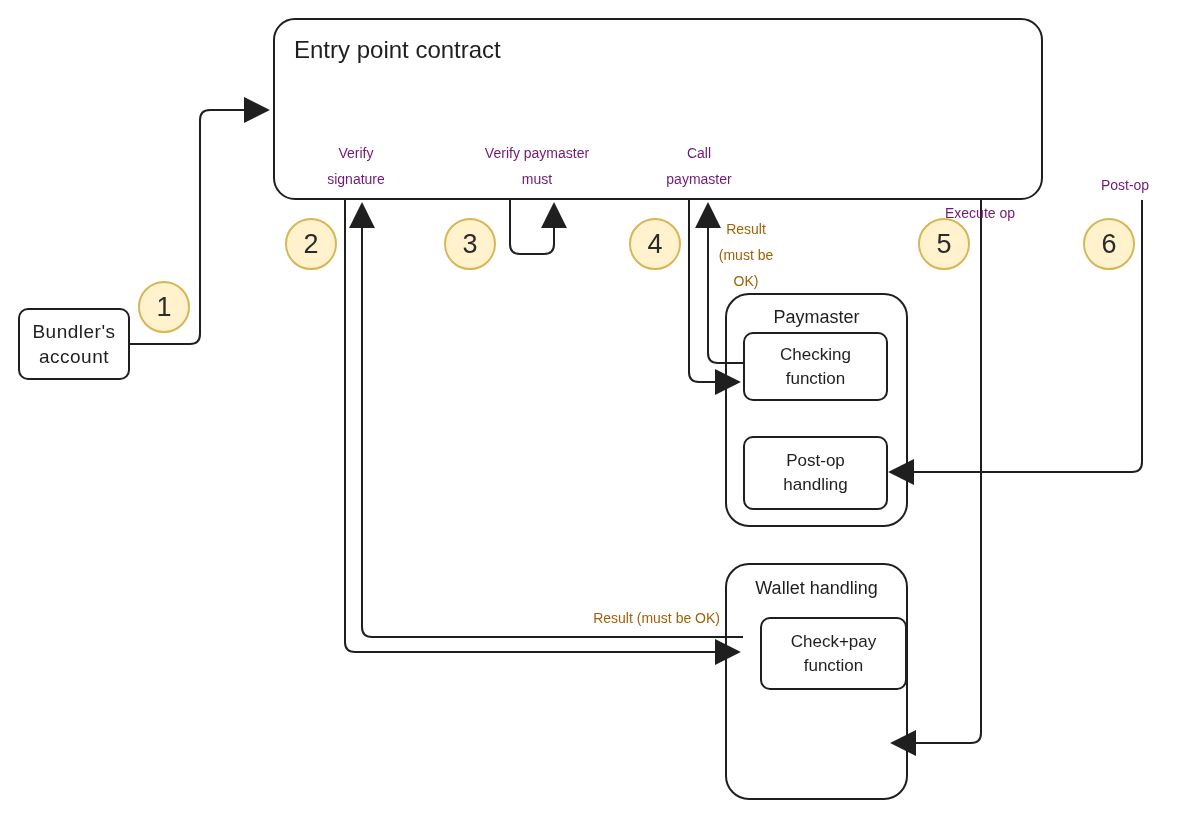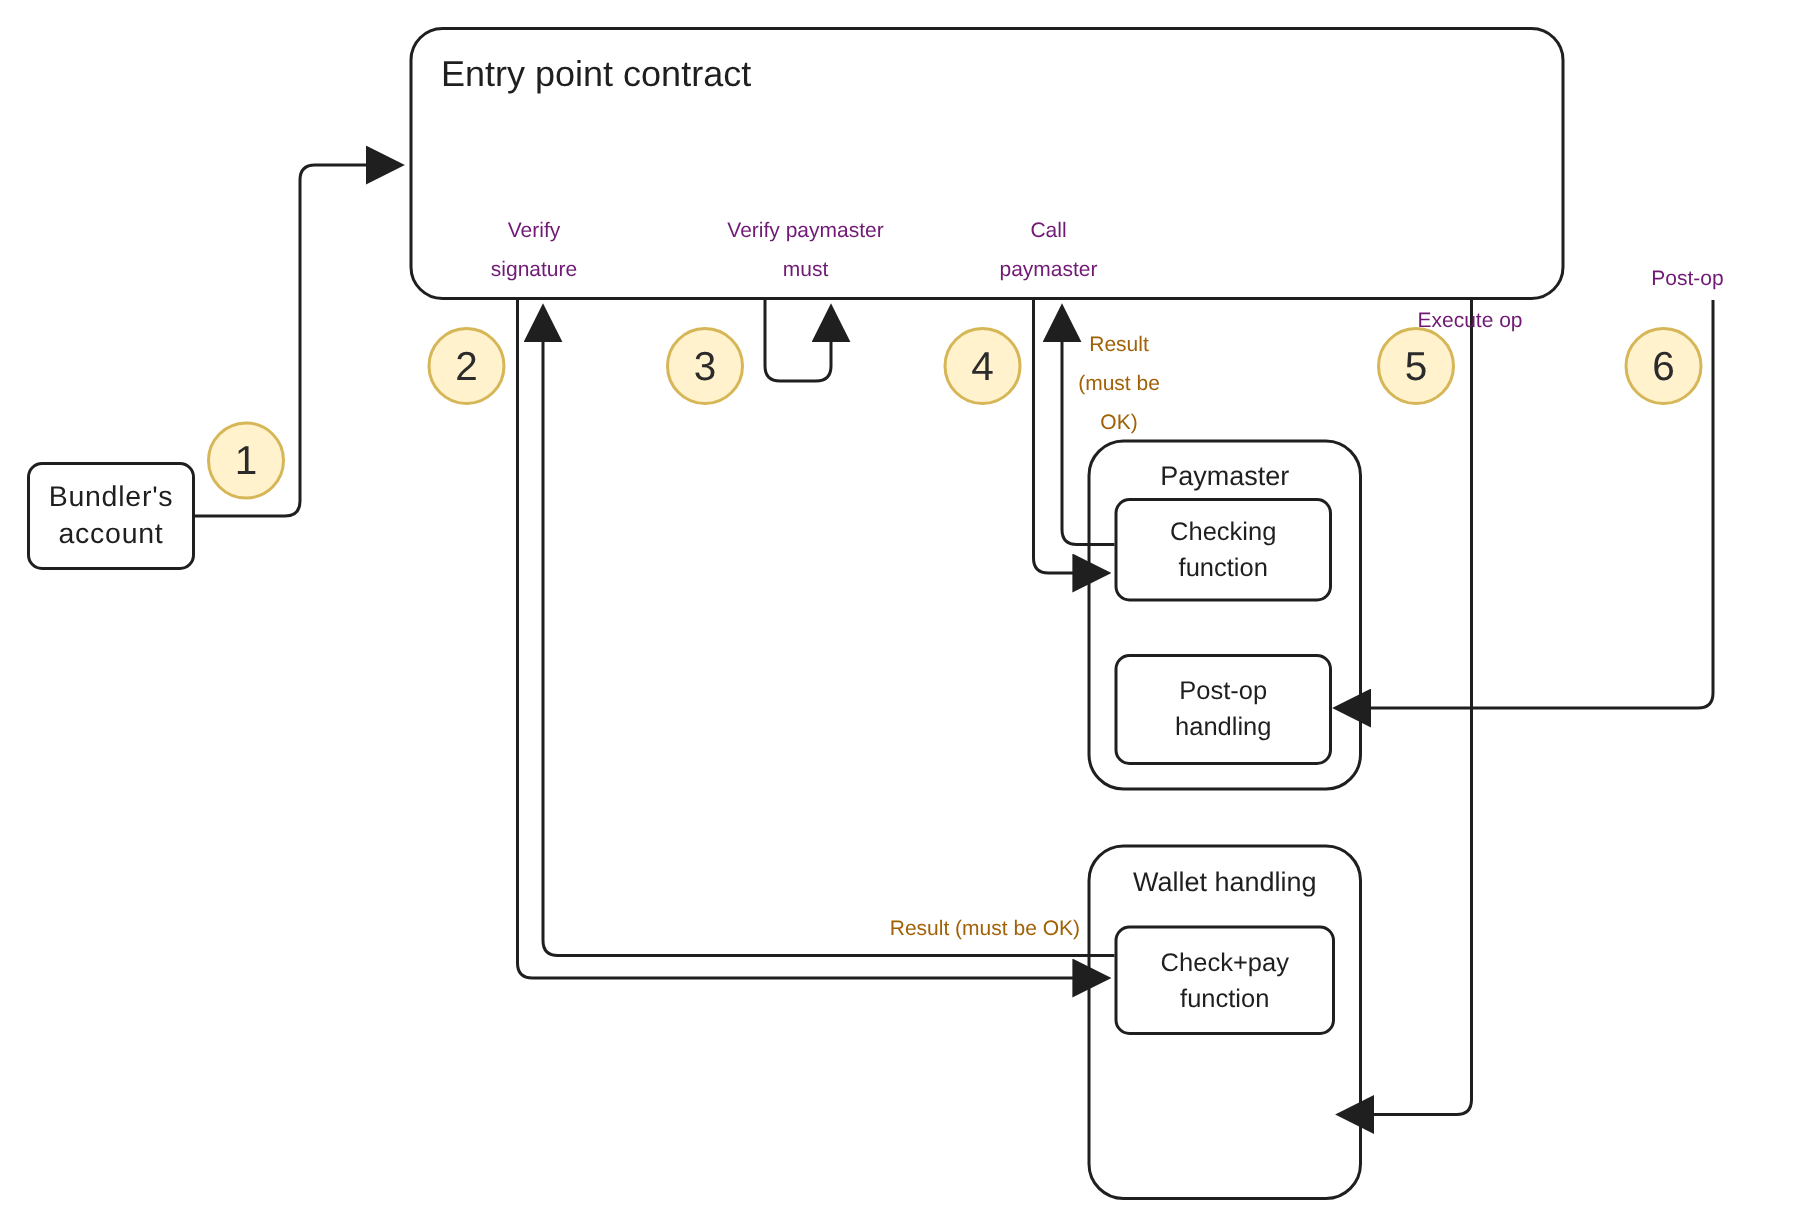--- a/index.html
+++ b/index.html
@@ -135,21 +135,21 @@
     <span>Checking
 function</span>
   </div>
   <div class="box rounded-sm center-text inner-box" style="left:743px; top:436px; width:145px; height:74px;">
     <span>Post-op
 handling</span>
   </div>
 
   <div class="box rounded-lg" style="left:725px; top:563px; width:183px; height:237px;"></div>
   <div class="group-title" style="left:725px; top:578px; width:183px;">Wallet handling</div>
-  <div class="box rounded-sm center-text inner-box" style="left:743px; top:617px; width:147px; height:73px;">
+  <div class="box rounded-sm center-text inner-box" style="left:760px; top:617px; width:147px; height:73px;">
     <span>Check+pay
 function</span>
   </div>
 
   <div class="annotation" style="left:746px; top:216px; transform:translateX(-50%); text-align:center; line-height:26px;">Result
 (must be
 OK)</div>
   <div class="annotation" style="left:420px; top:610px; width:300px; text-align:right;">Result (must be OK)</div>
 
   <svg class="connector-layer" viewBox="0 0 1200 819" xmlns="http://www.w3.org/2000/svg">

